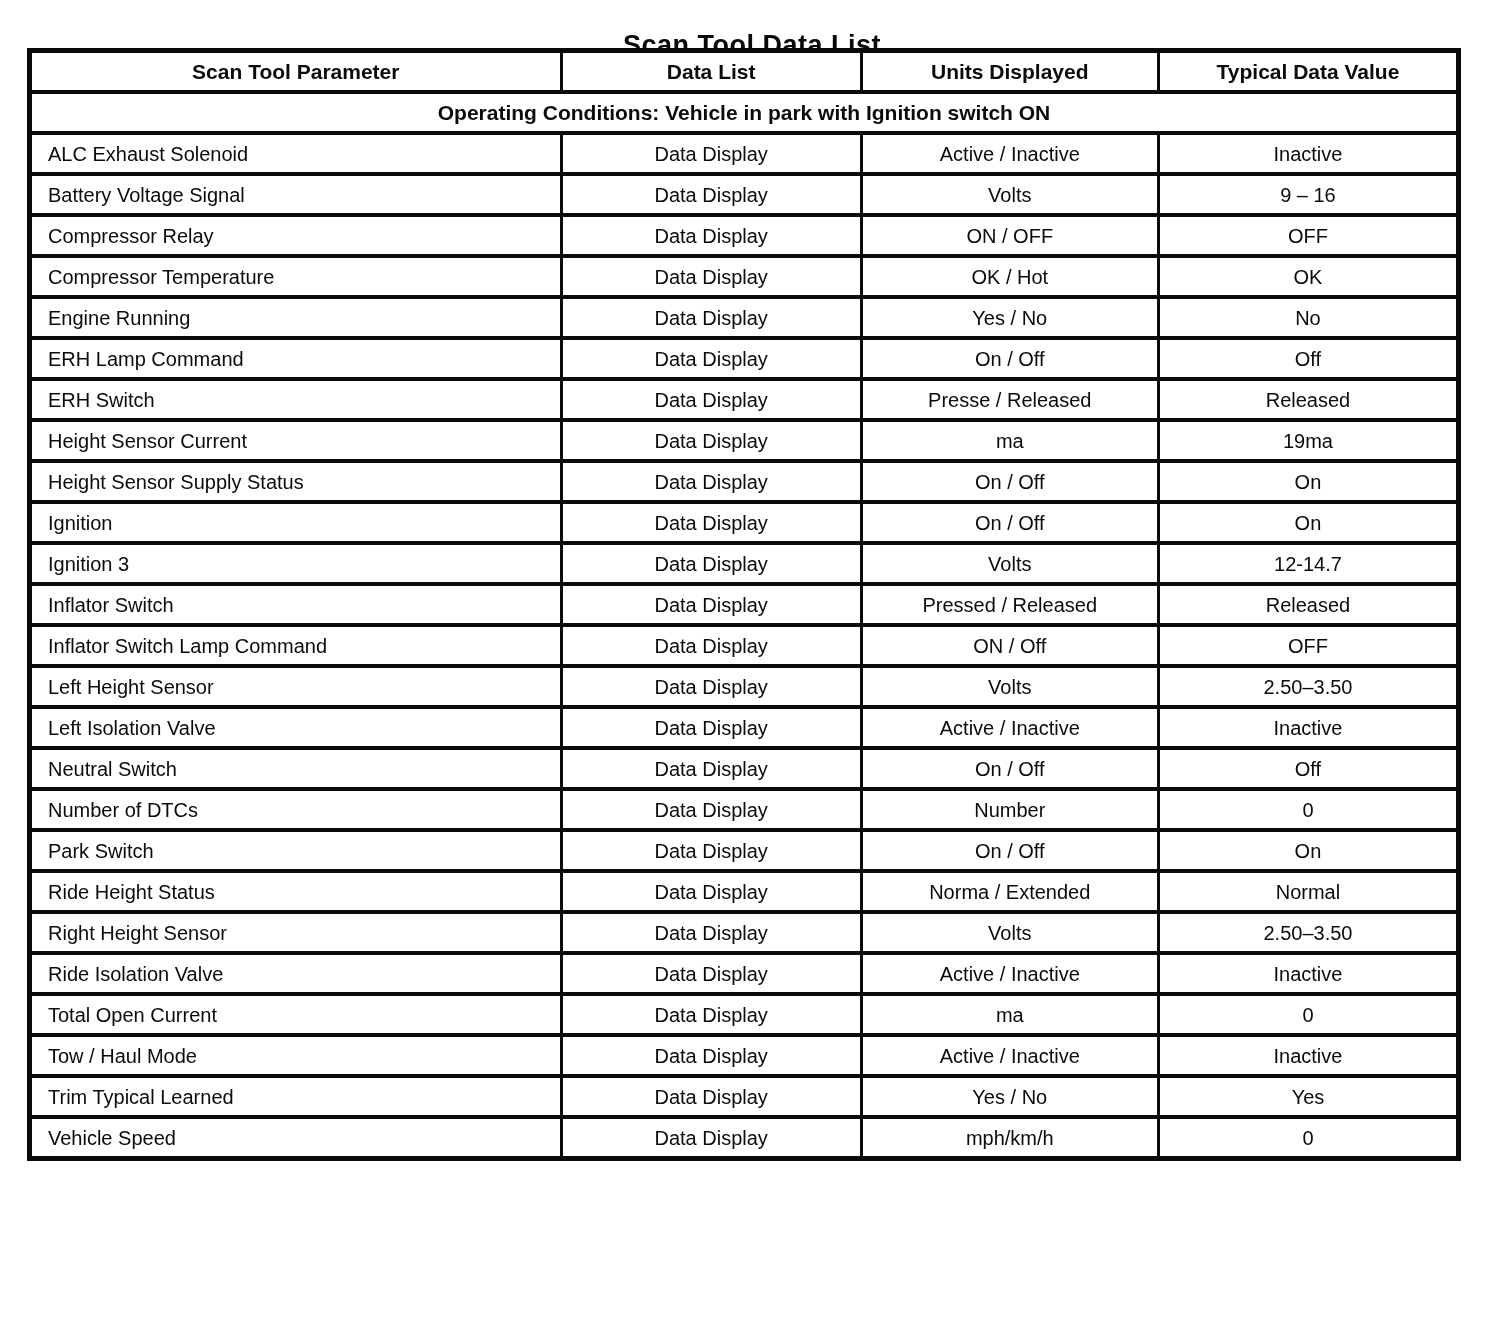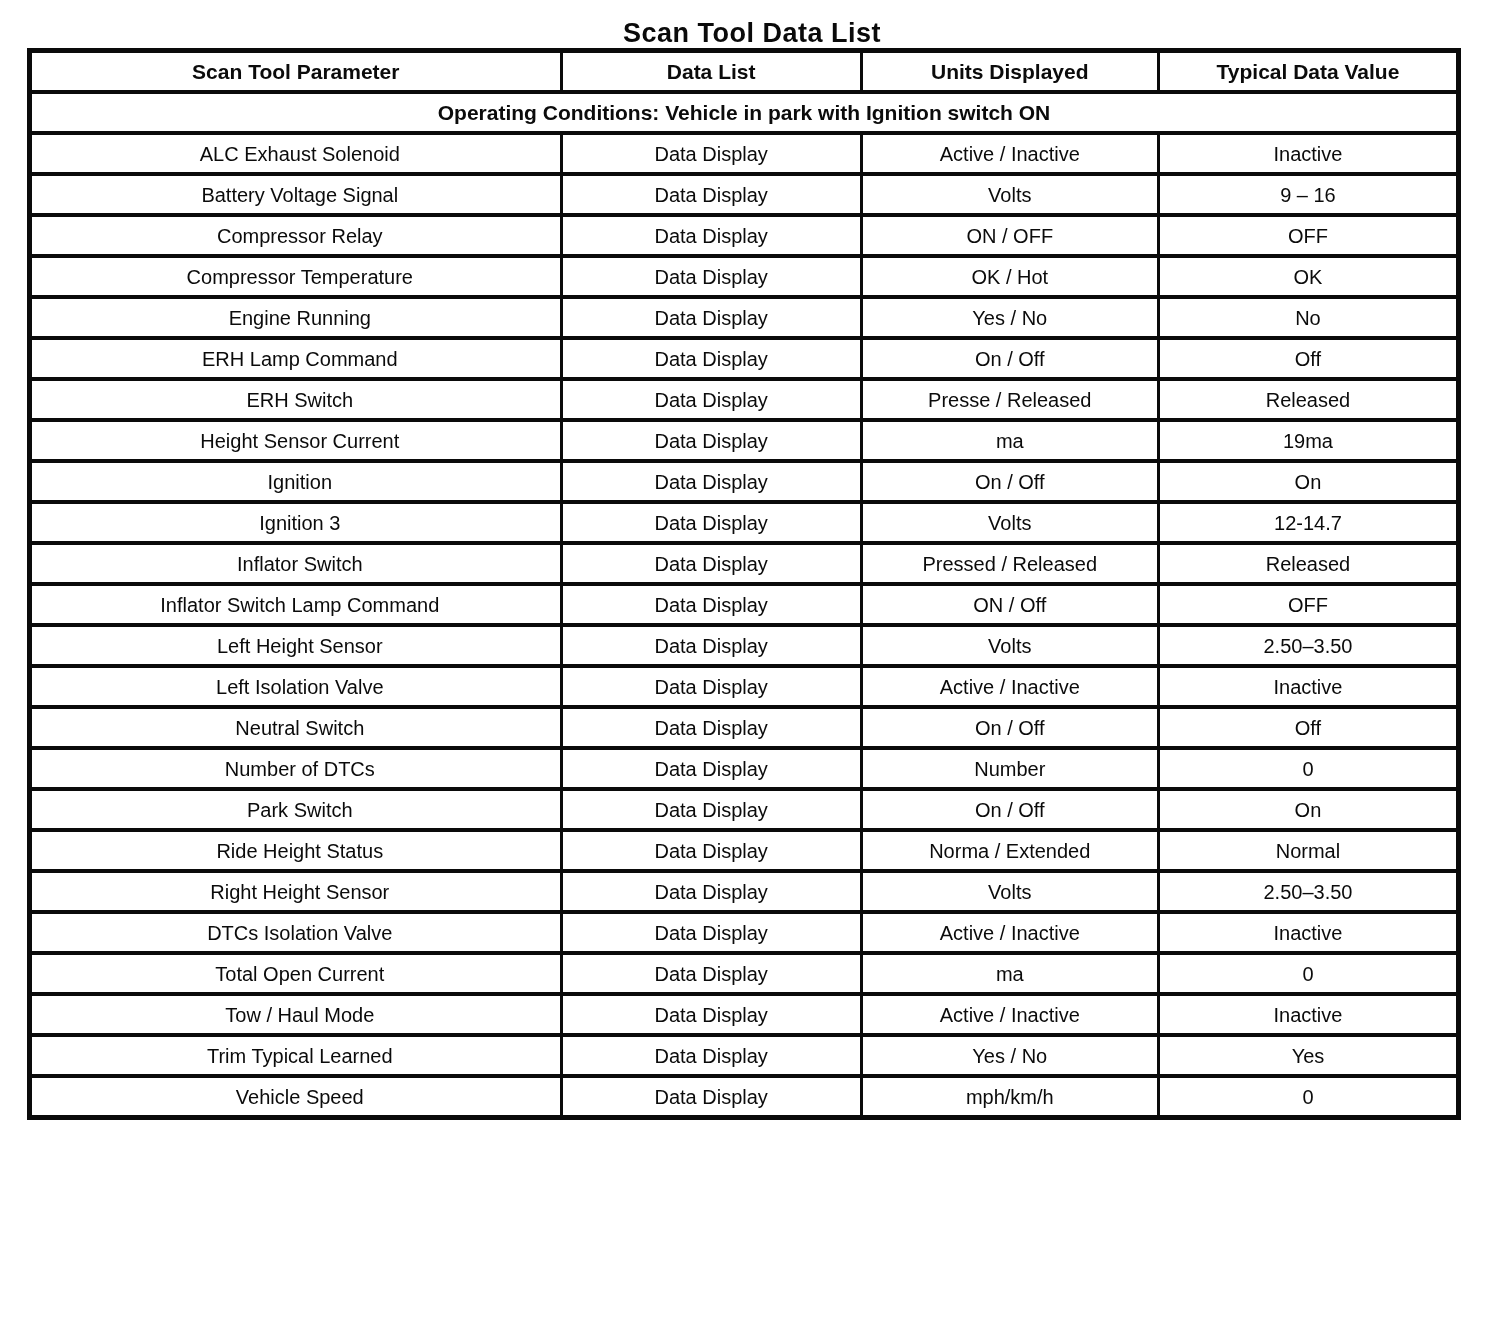--- a/index.html
+++ b/index.html
@@ -12,21 +12,21 @@
     color: #0b0b0b;
     -webkit-font-smoothing: antialiased;
   }
   .page {
     position: relative;
     width: 1504px;
     height: 1340px;
     overflow: hidden;
   }
   .doc-title {
-    margin: 4px;
+    margin: 16px;
     padding-top: 14px;
     text-align: center;
     font-size: 27px;
     font-weight: bold;
     letter-spacing: 0.5px;
     color: #0a0a0a;
   }
   table.scan-table {
     position: absolute;
     left: 27px;
@@ -61,21 +61,21 @@
 
   table.scan-table th.col-head {
     font-weight: bold;
     font-size: 21px;
   }
   table.scan-table th.op-cond {
     font-weight: bold;
     font-size: 21px;
   }
   table.scan-table td.param {
-    text-align: center;
+    text-align: left;
     padding-left: 16px;
   }
 </style>
 </head>
 <body>
 
 <div class="page">
   <h1 class="doc-title">Scan Tool Data List</h1>
 
   <table class="scan-table">
@@ -139,20 +139,26 @@
     <td>Presse / Released</td>
     <td>Released</td>
   </tr>
         <tr>
     <td class="param">Height Sensor Current</td>
     <td>Data Display</td>
     <td>ma</td>
     <td>19ma</td>
   </tr>
         <tr>
+    <td class="param">Height Sensor Supply Status</td>
+    <td>Data Display</td>
+    <td>On / Off</td>
+    <td>On</td>
+  </tr>
+        <tr>
     <td class="param">Ignition</td>
     <td>Data Display</td>
     <td>On / Off</td>
     <td>On</td>
   </tr>
         <tr>
     <td class="param">Ignition 3</td>
     <td>Data Display</td>
     <td>Volts</td>
     <td>12-14.7</td>
@@ -205,21 +211,21 @@
     <td>Norma / Extended</td>
     <td>Normal</td>
   </tr>
         <tr>
     <td class="param">Right Height Sensor</td>
     <td>Data Display</td>
     <td>Volts</td>
     <td>2.50–3.50</td>
   </tr>
         <tr>
-    <td class="param">DTCs Isolation Valve</td>
+    <td class="param">Ride Isolation Valve</td>
     <td>Data Display</td>
     <td>Active / Inactive</td>
     <td>Inactive</td>
   </tr>
         <tr>
     <td class="param">Total Open Current</td>
     <td>Data Display</td>
     <td>ma</td>
     <td>0</td>
   </tr>

